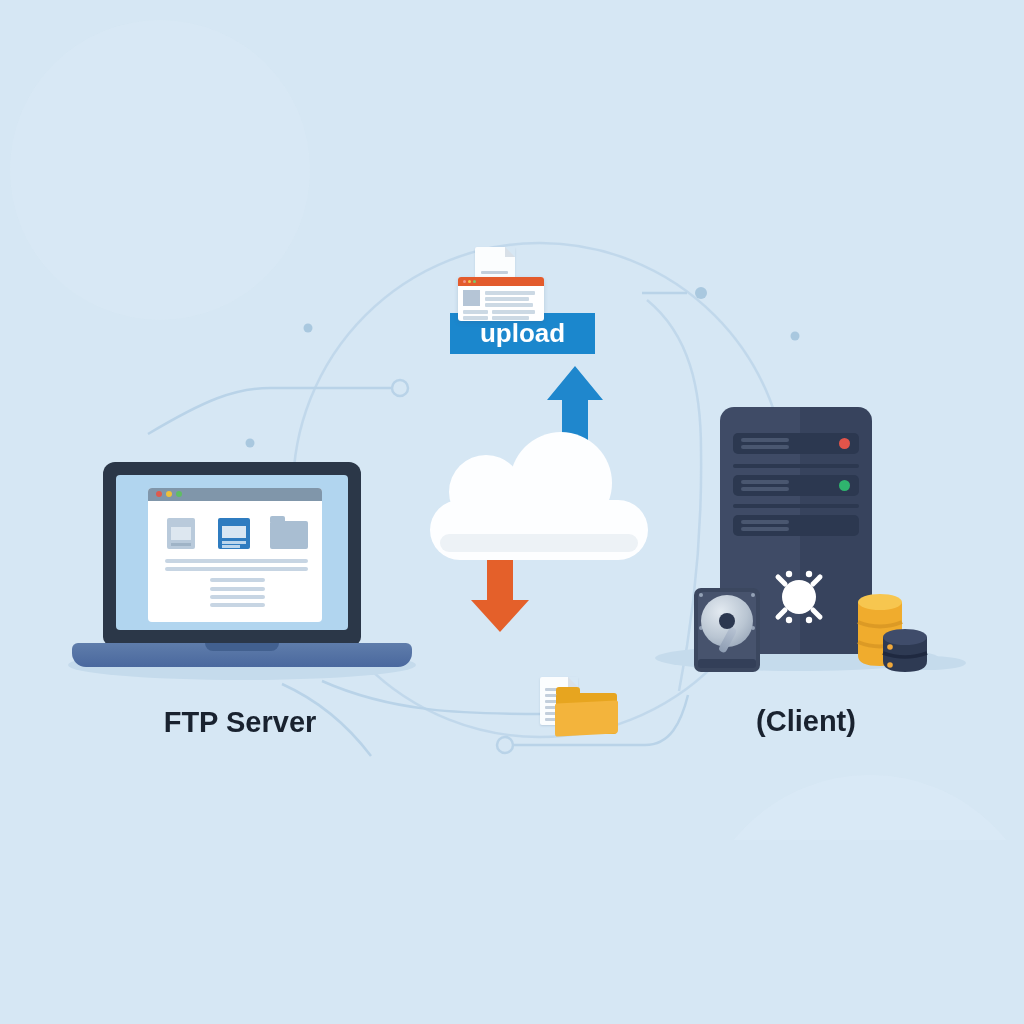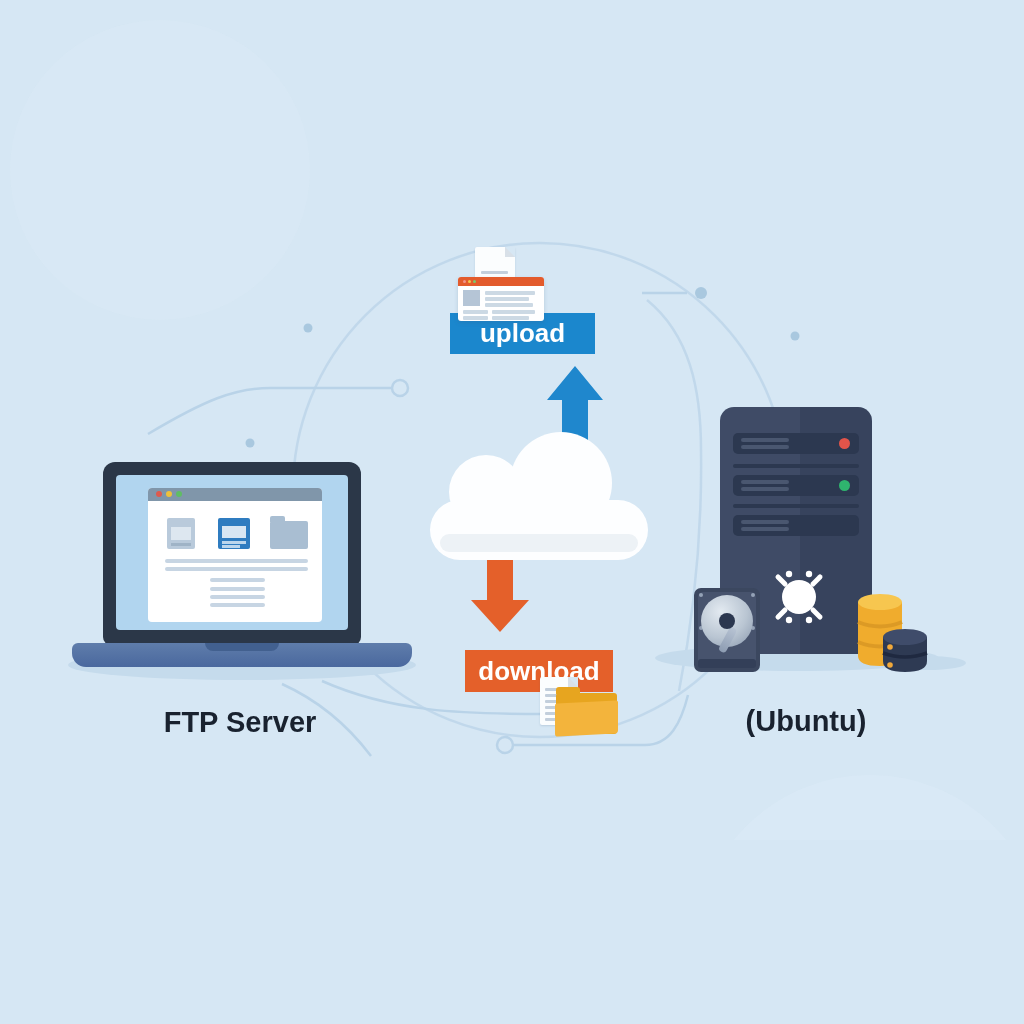--- a/index.html
+++ b/index.html
@@ -164,21 +164,20 @@
 
   <svg class="abs" style="left:428px;top:430px;" width="224" height="134" viewBox="0 0 224 134">
     <g fill="#fdfeff">
       <circle cx="58" cy="62" r="37"></circle>
       <circle cx="133" cy="53" r="51"></circle>
       <rect x="2" y="70" width="218" height="60" rx="30"></rect>
     </g>
     <rect x="12" y="104" width="198" height="18" rx="9" fill="#edf2f6"></rect>
   </svg>
 
-  <div class="abs flow-box down-box">download</div>
   <div class="abs doc dn-doc">
     <span class="fold"></span>
     <span class="dl" style="left:5px;top:11px;width:24px;"></span>
     <span class="dl" style="left:5px;top:17px;width:24px;"></span>
     <span class="dl" style="left:5px;top:23px;width:24px;"></span>
     <span class="dl" style="left:5px;top:29px;width:24px;"></span>
     <span class="dl" style="left:5px;top:35px;width:24px;"></span>
     <span class="dl" style="left:5px;top:41px;width:18px;"></span>
   </div>
   <div class="abs folder-back"></div>
@@ -246,16 +245,16 @@
   <svg class="abs" style="left:881px;top:627px;" width="48" height="46" viewBox="0 0 48 46">
     <path d="M2,10 L2,34 Q2,45 24,45 Q46,45 46,34 L46,10 Z" fill="#2e3a53"></path>
     <path d="M2,26 Q24,34 46,26" stroke="#1f2940" stroke-width="3.5" fill="none"></path>
     <ellipse cx="24" cy="10" rx="22" ry="8" fill="#3f4c6a"></ellipse>
     <circle cx="9" cy="20" r="2.8" fill="#f2a93a"></circle>
     <circle cx="9" cy="38" r="2.8" fill="#f2a93a"></circle>
   </svg>
 
   <div class="abs caption cap-client">FTP Server</div>
   <div class="abs caption cap-server">
-    <div>(Ubuntu)</div>
+    <div>(Client)</div>
   </div>
 
 </div>
 
 </body></html>

